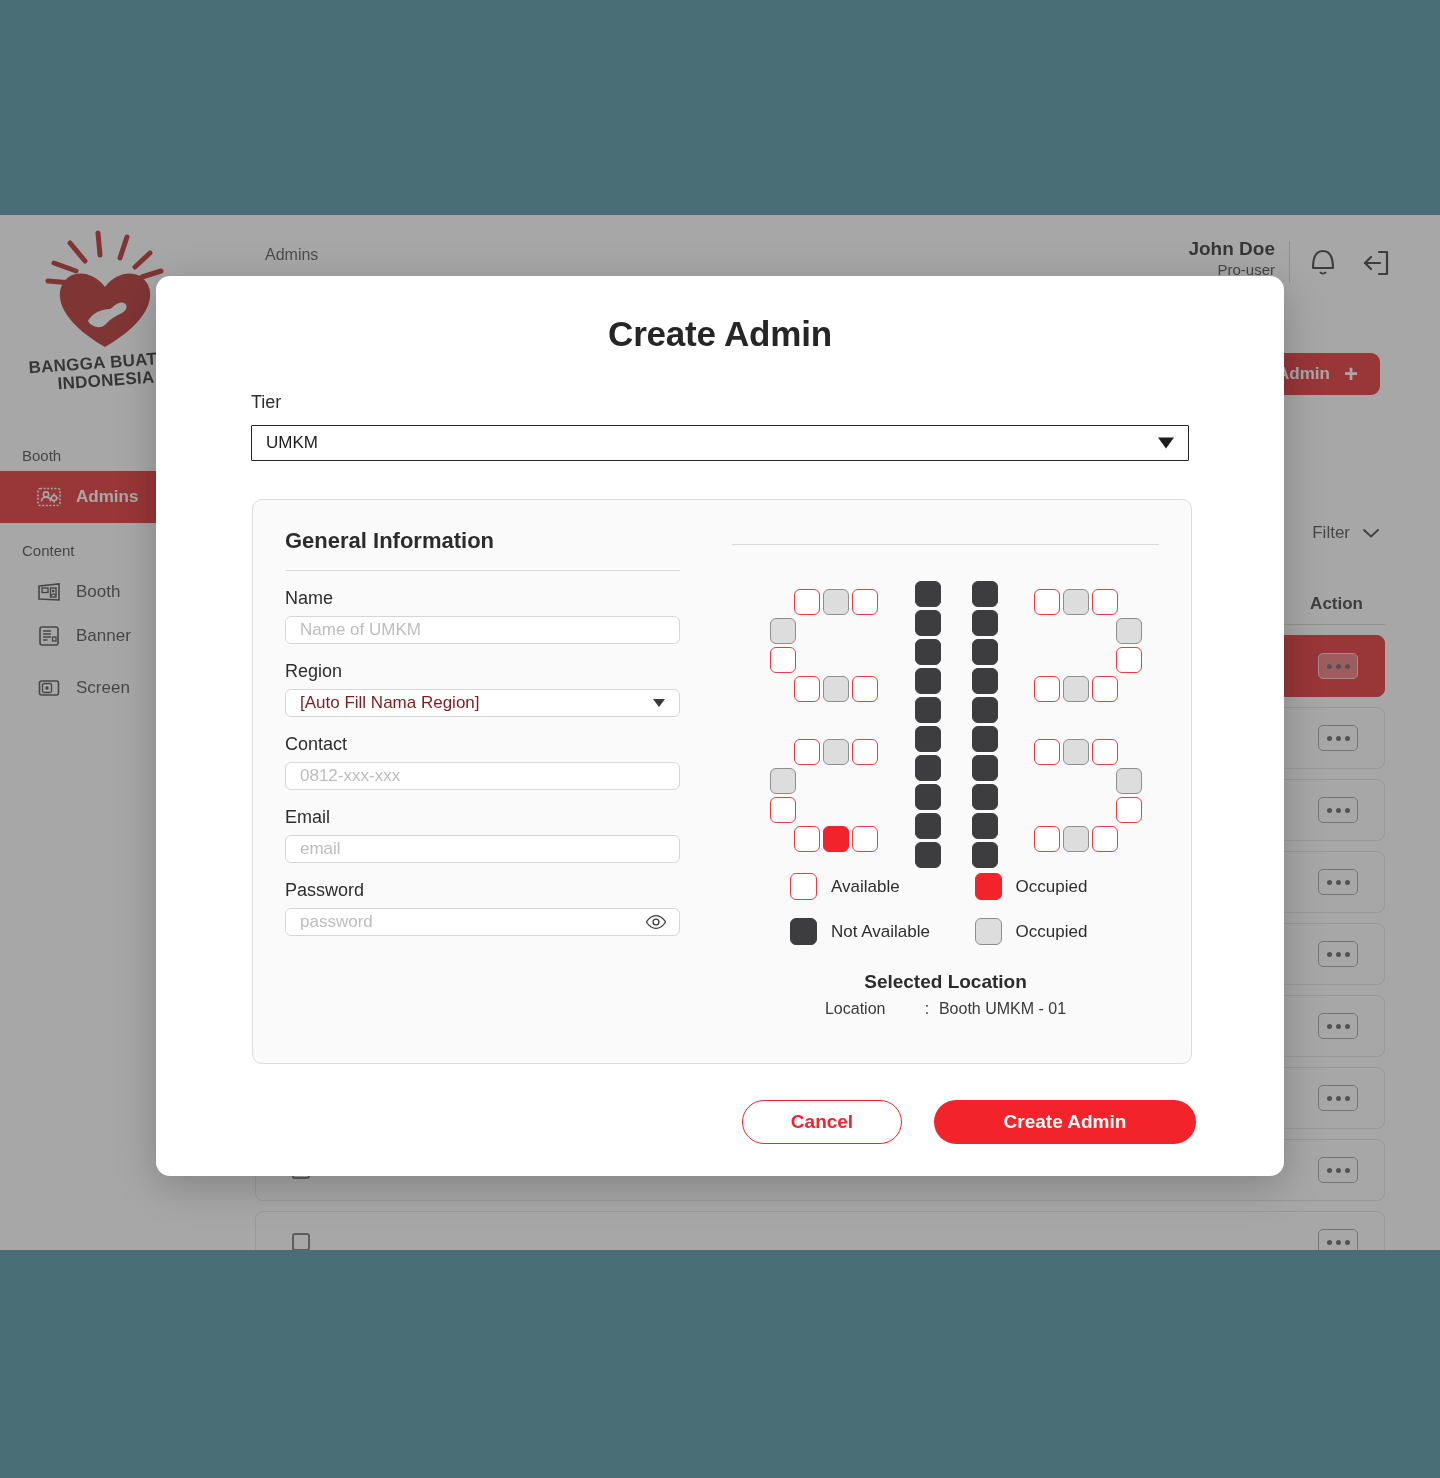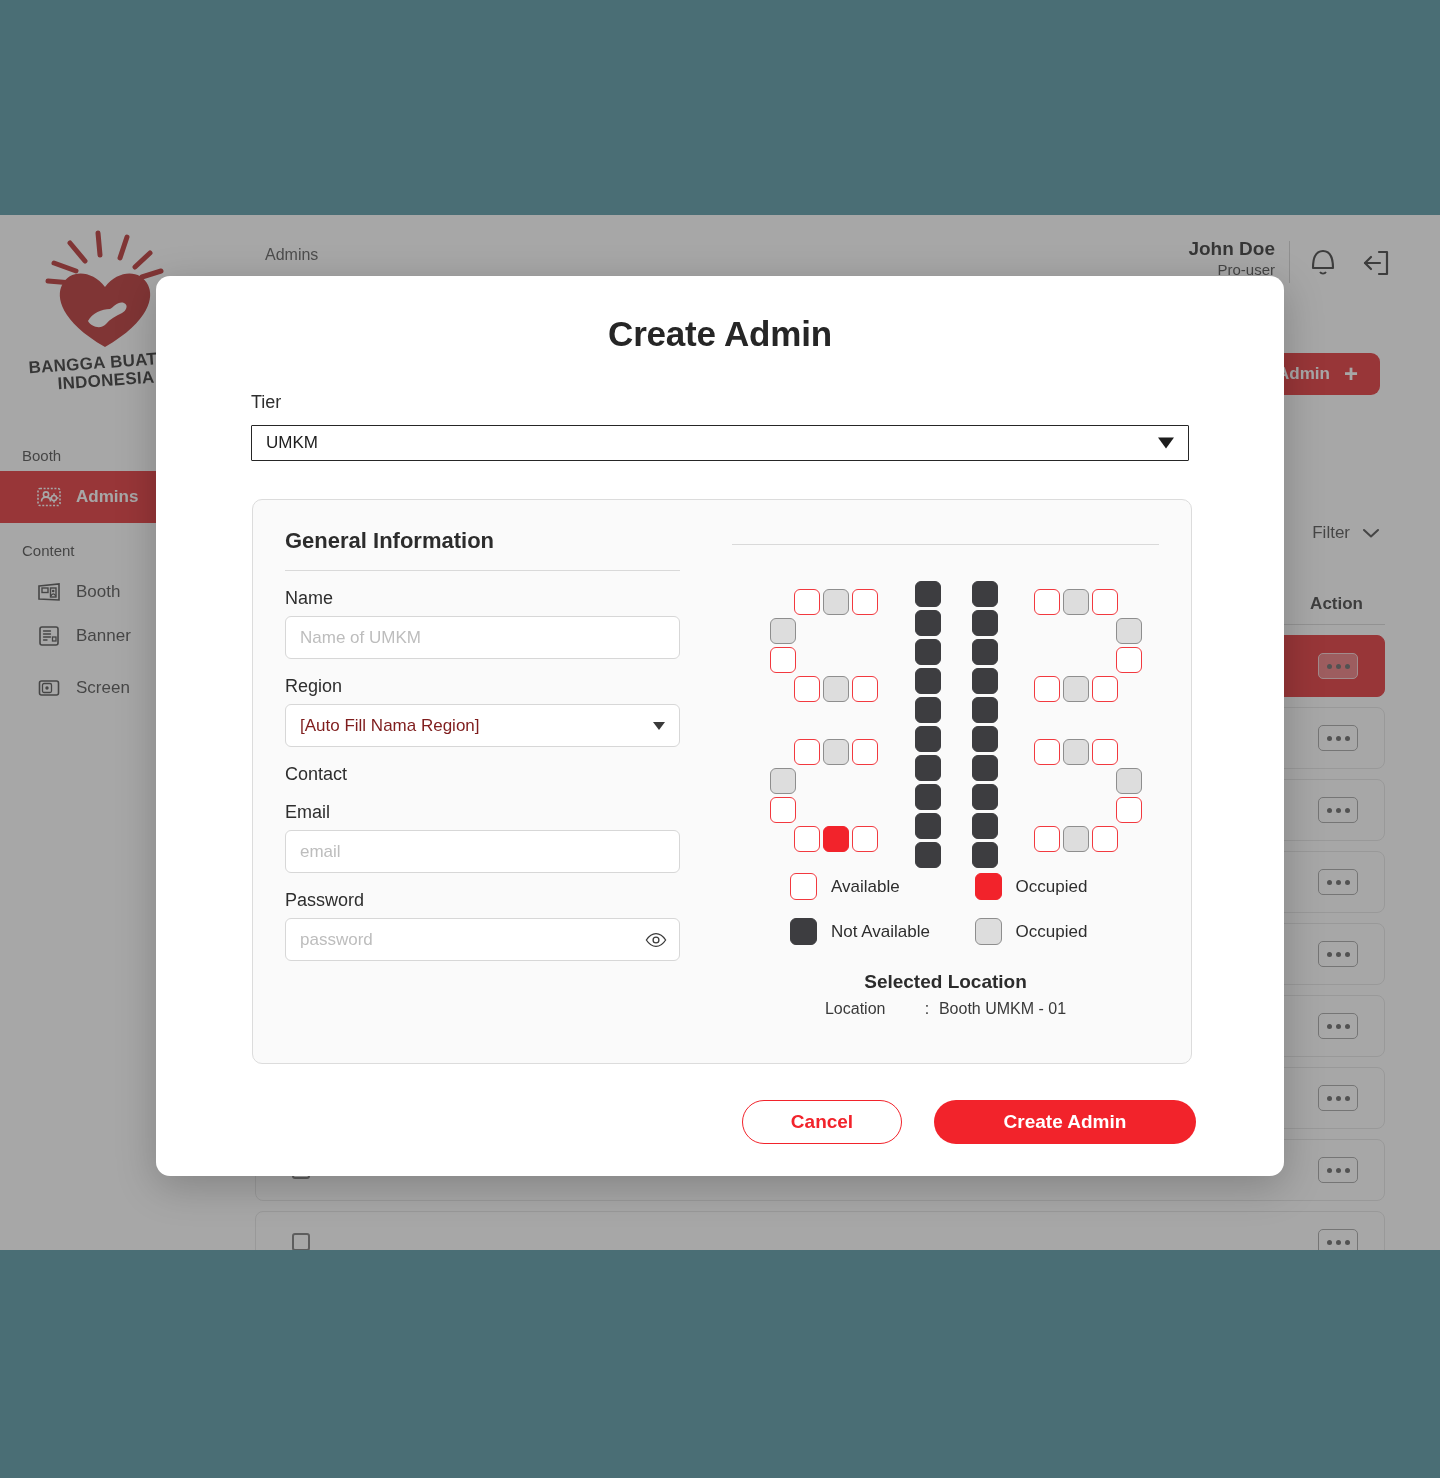--- a/index.html
+++ b/index.html
@@ -136,21 +136,21 @@
     background: #fafafa; display: flex;
   }
   .col-left { width: 470px; padding: 28px 42px 0 32px; }
   .col-right { width: 470px; padding: 28px 32px 0 10px; }
 
   .sec-title { font-size: 22px; font-weight: bold; color: #2c2c2c; }
   .sec-rule { margin-top: 16px; height: 1px; background: #d9d9d9; }
 
   .field-label { font-size: 18px; color: #2e2e2e; margin-top: 17px; }
   .field-input {
-    margin-top: 7px; height: 43px; width: 100%;
+    margin-top: 7px; height: 28px; width: 100%;
     border: 1px solid #d7d7d7; border-radius: 6px; background: #fff;
     display: flex; align-items: center; padding: 0 14px;
     font-size: 17px; color: #bdbdbd; position: relative;
   }
   .field-input.filled { color: #7f1d1d; }
   .sel-caret {
     position: absolute; right: 14px; top: 50%; transform: translateY(-50%);
     width: 0; height: 0; border-left: 6px solid transparent;
     border-right: 6px solid transparent; border-top: 8px solid #3a3a3a;
   }
@@ -406,20 +406,23 @@
             <div class="field-label">Name</div>
             <div class="field-input">
               <span>Name of UMKM</span>
             </div>
             <div class="field-label">Region</div>
             <div class="field-input filled">
               <span>[Auto Fill Nama Region]</span>
               <span class="sel-caret"></span>
             </div>
             <div class="field-label">Contact</div>
+            <div class="field-input">
+              <span>0812-xxx-xxx</span>
+            </div>
             <div class="field-label">Email</div>
             <div class="field-input">
               <span>email</span>
             </div>
             <div class="field-label">Password</div>
             <div class="field-input">
               <span>password</span>
               <svg class="eye" viewBox="0 0 24 16">
                 <path d="M1.5 8 C5 2.5 9 1 12 1 C15 1 19 2.5 22.5 8 C19 13.5 15 15 12 15 C9 15 5 13.5 1.5 8 Z" fill="none" stroke="#3a3a3a" stroke-width="1.4"></path>
                 <circle cx="12" cy="8" r="3.2" fill="none" stroke="#3a3a3a" stroke-width="1.4"></circle>

